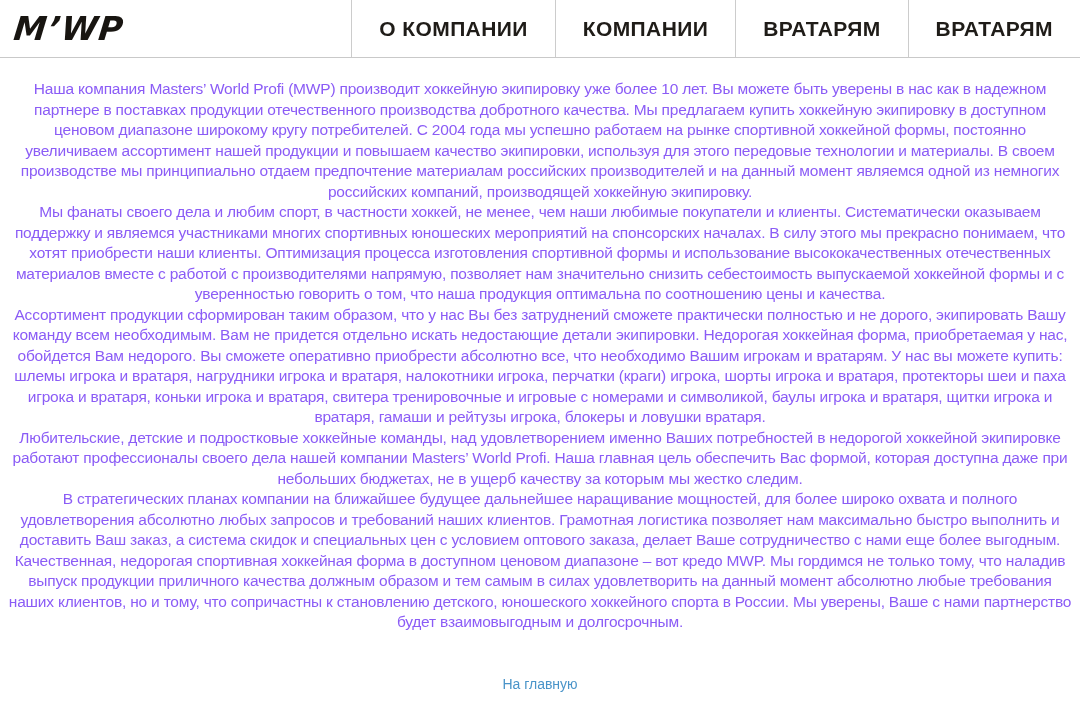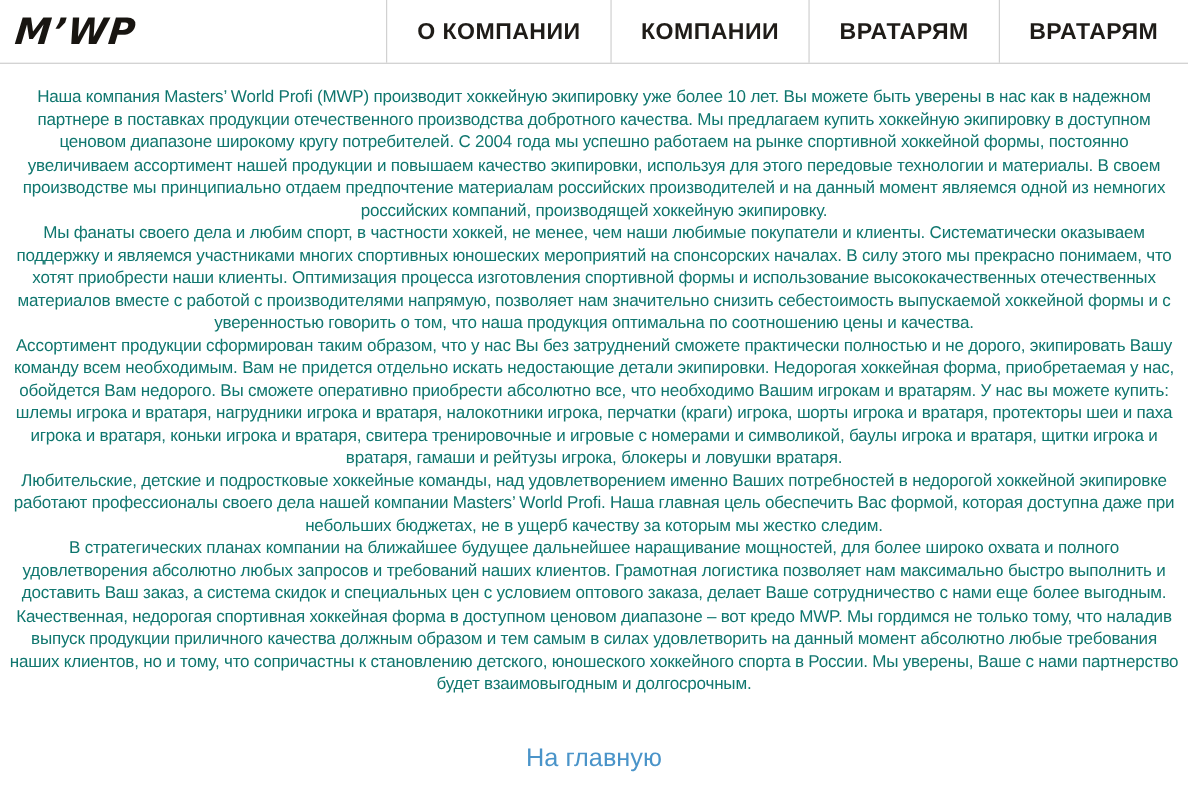--- a/index.html
+++ b/index.html
@@ -59,30 +59,30 @@
     white-space: nowrap;
   }
   
   .main {
     padding: 21px 8px 0 8px;
   }
   .main p {
     font-size: 15.5px;
     line-height: 20.5px;
     letter-spacing: -0.2px;
-    color: #0f766e;
+    color: #8b5cf6;
     text-align: center;
   }
   
   .footer {
     text-align: center;
     margin-top: 42px;
   }
   .home-link {
-    font-size: 23px;
+    font-size: 14px;
     color: #4a94c9;
     text-decoration: none;
     cursor: pointer;
   }
 </style>
 </head>
 <body>
 
 <div class="page">
 

